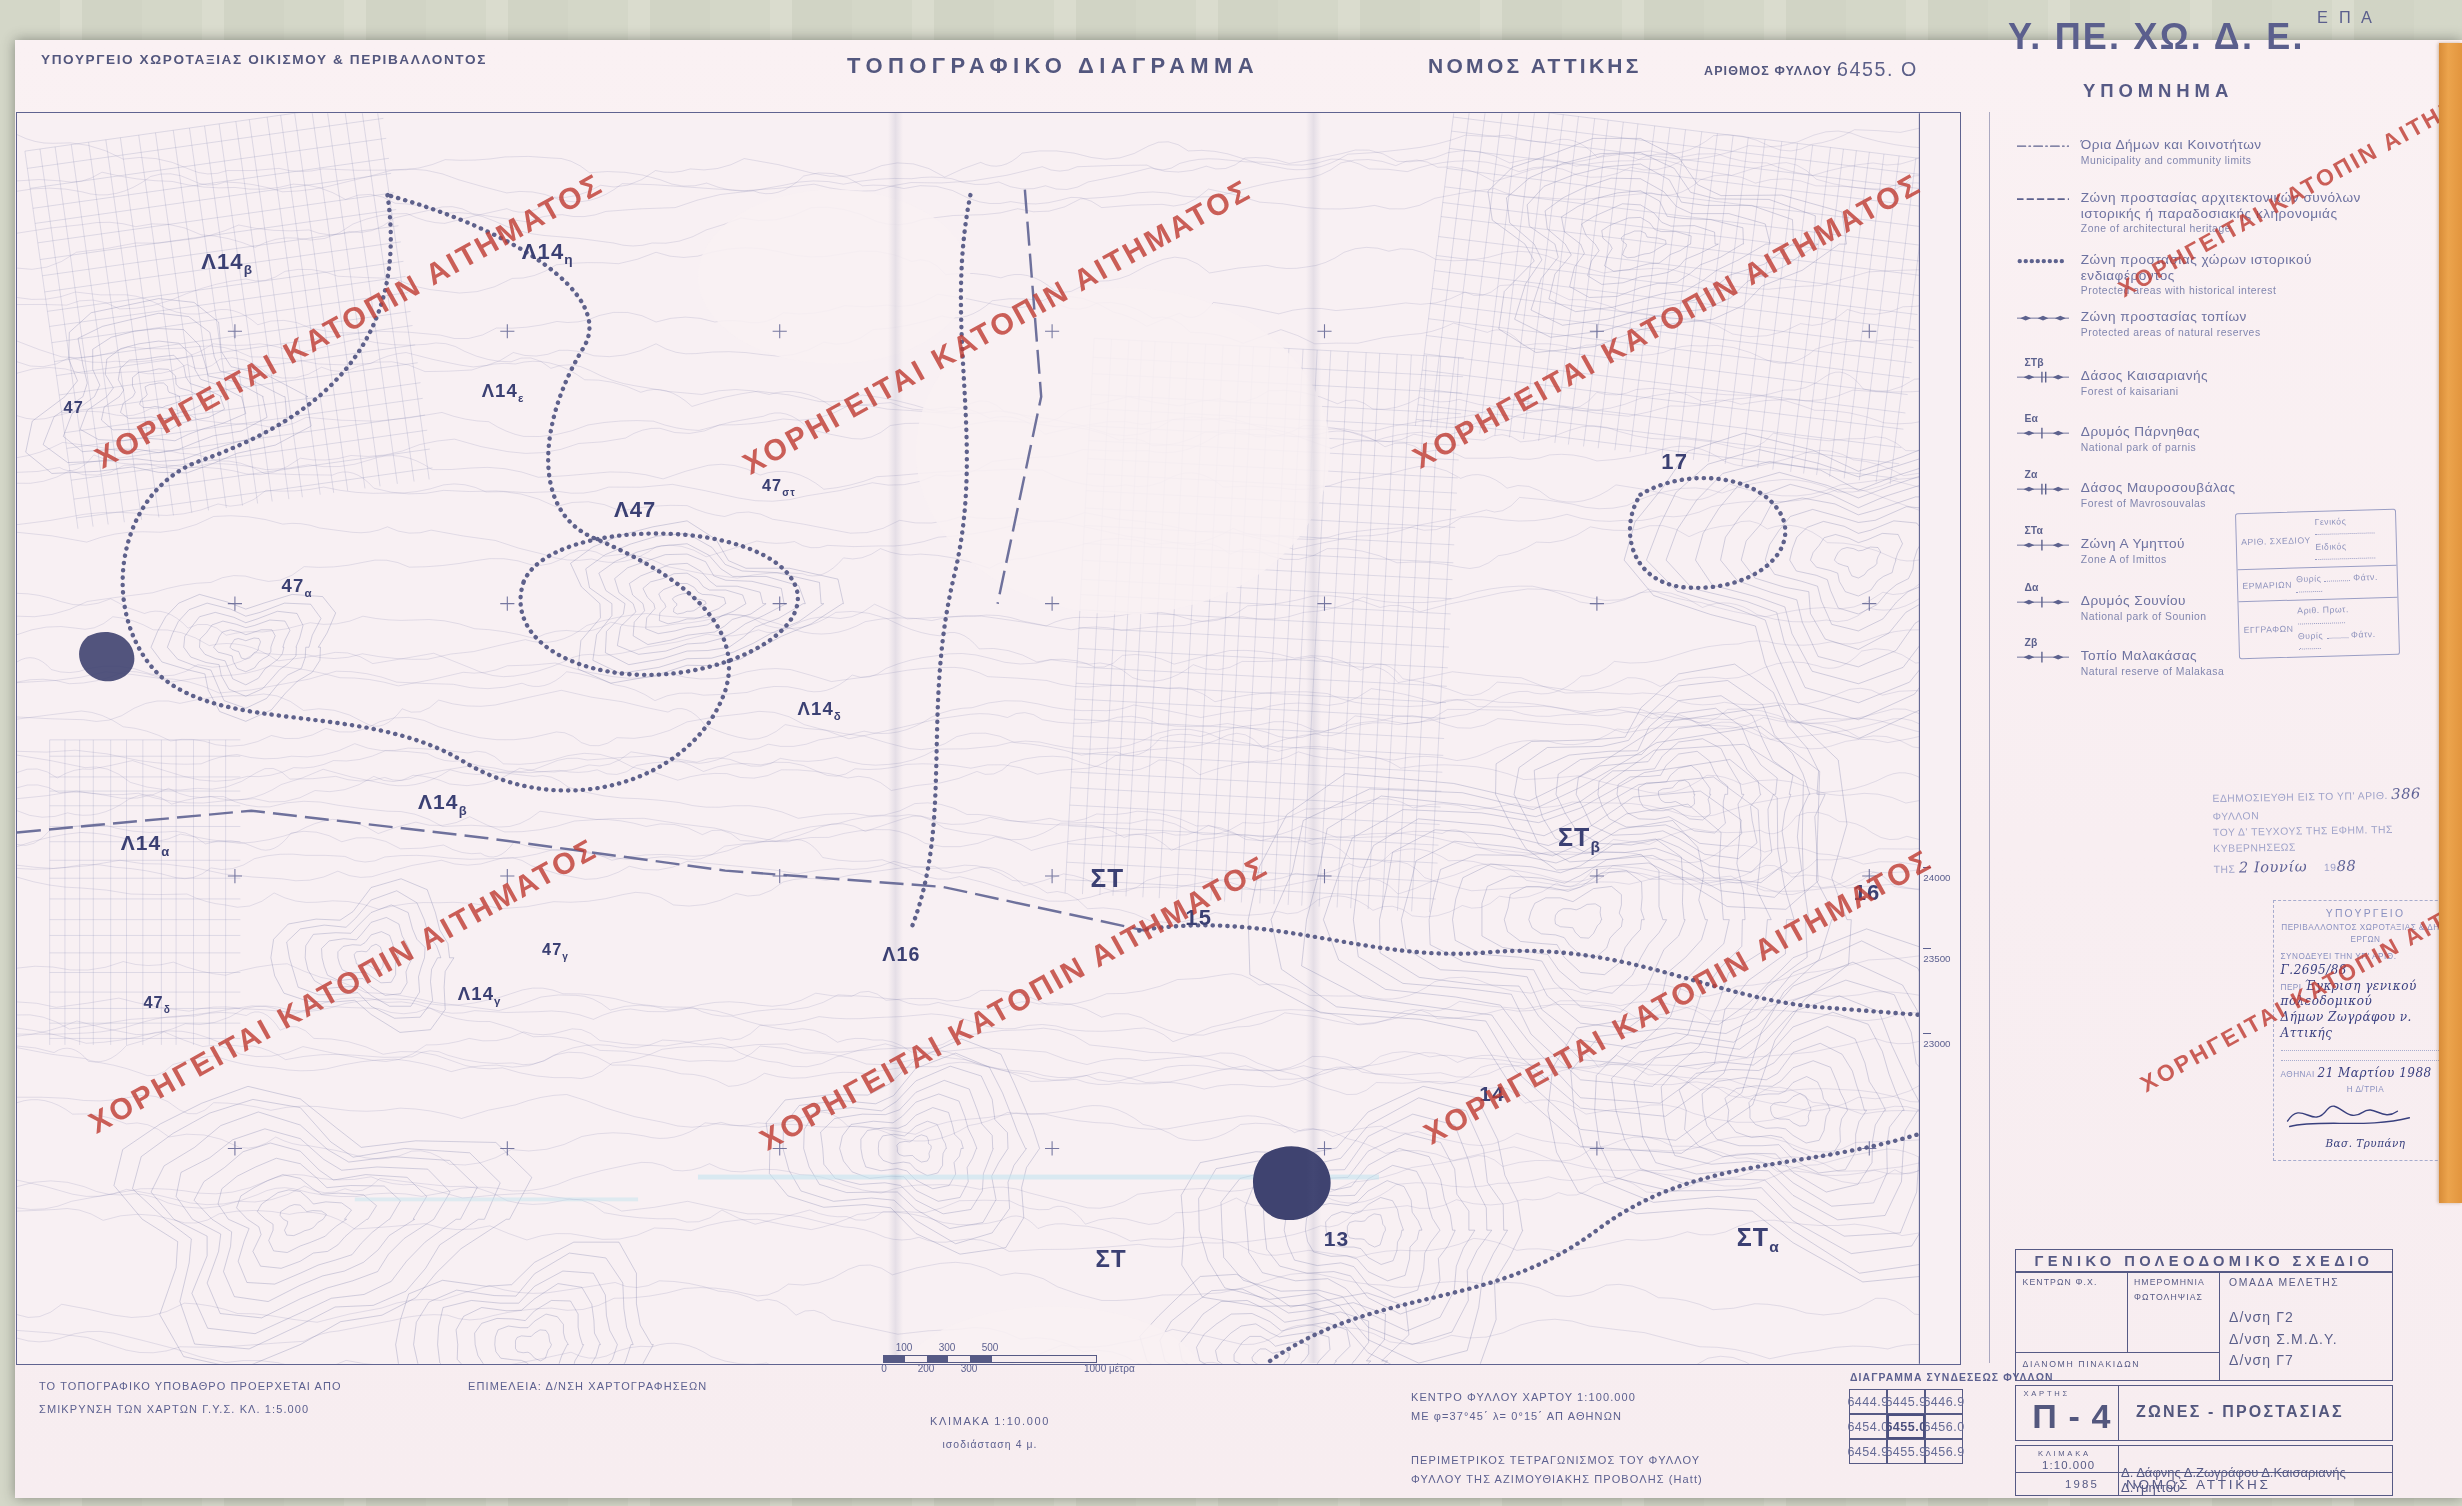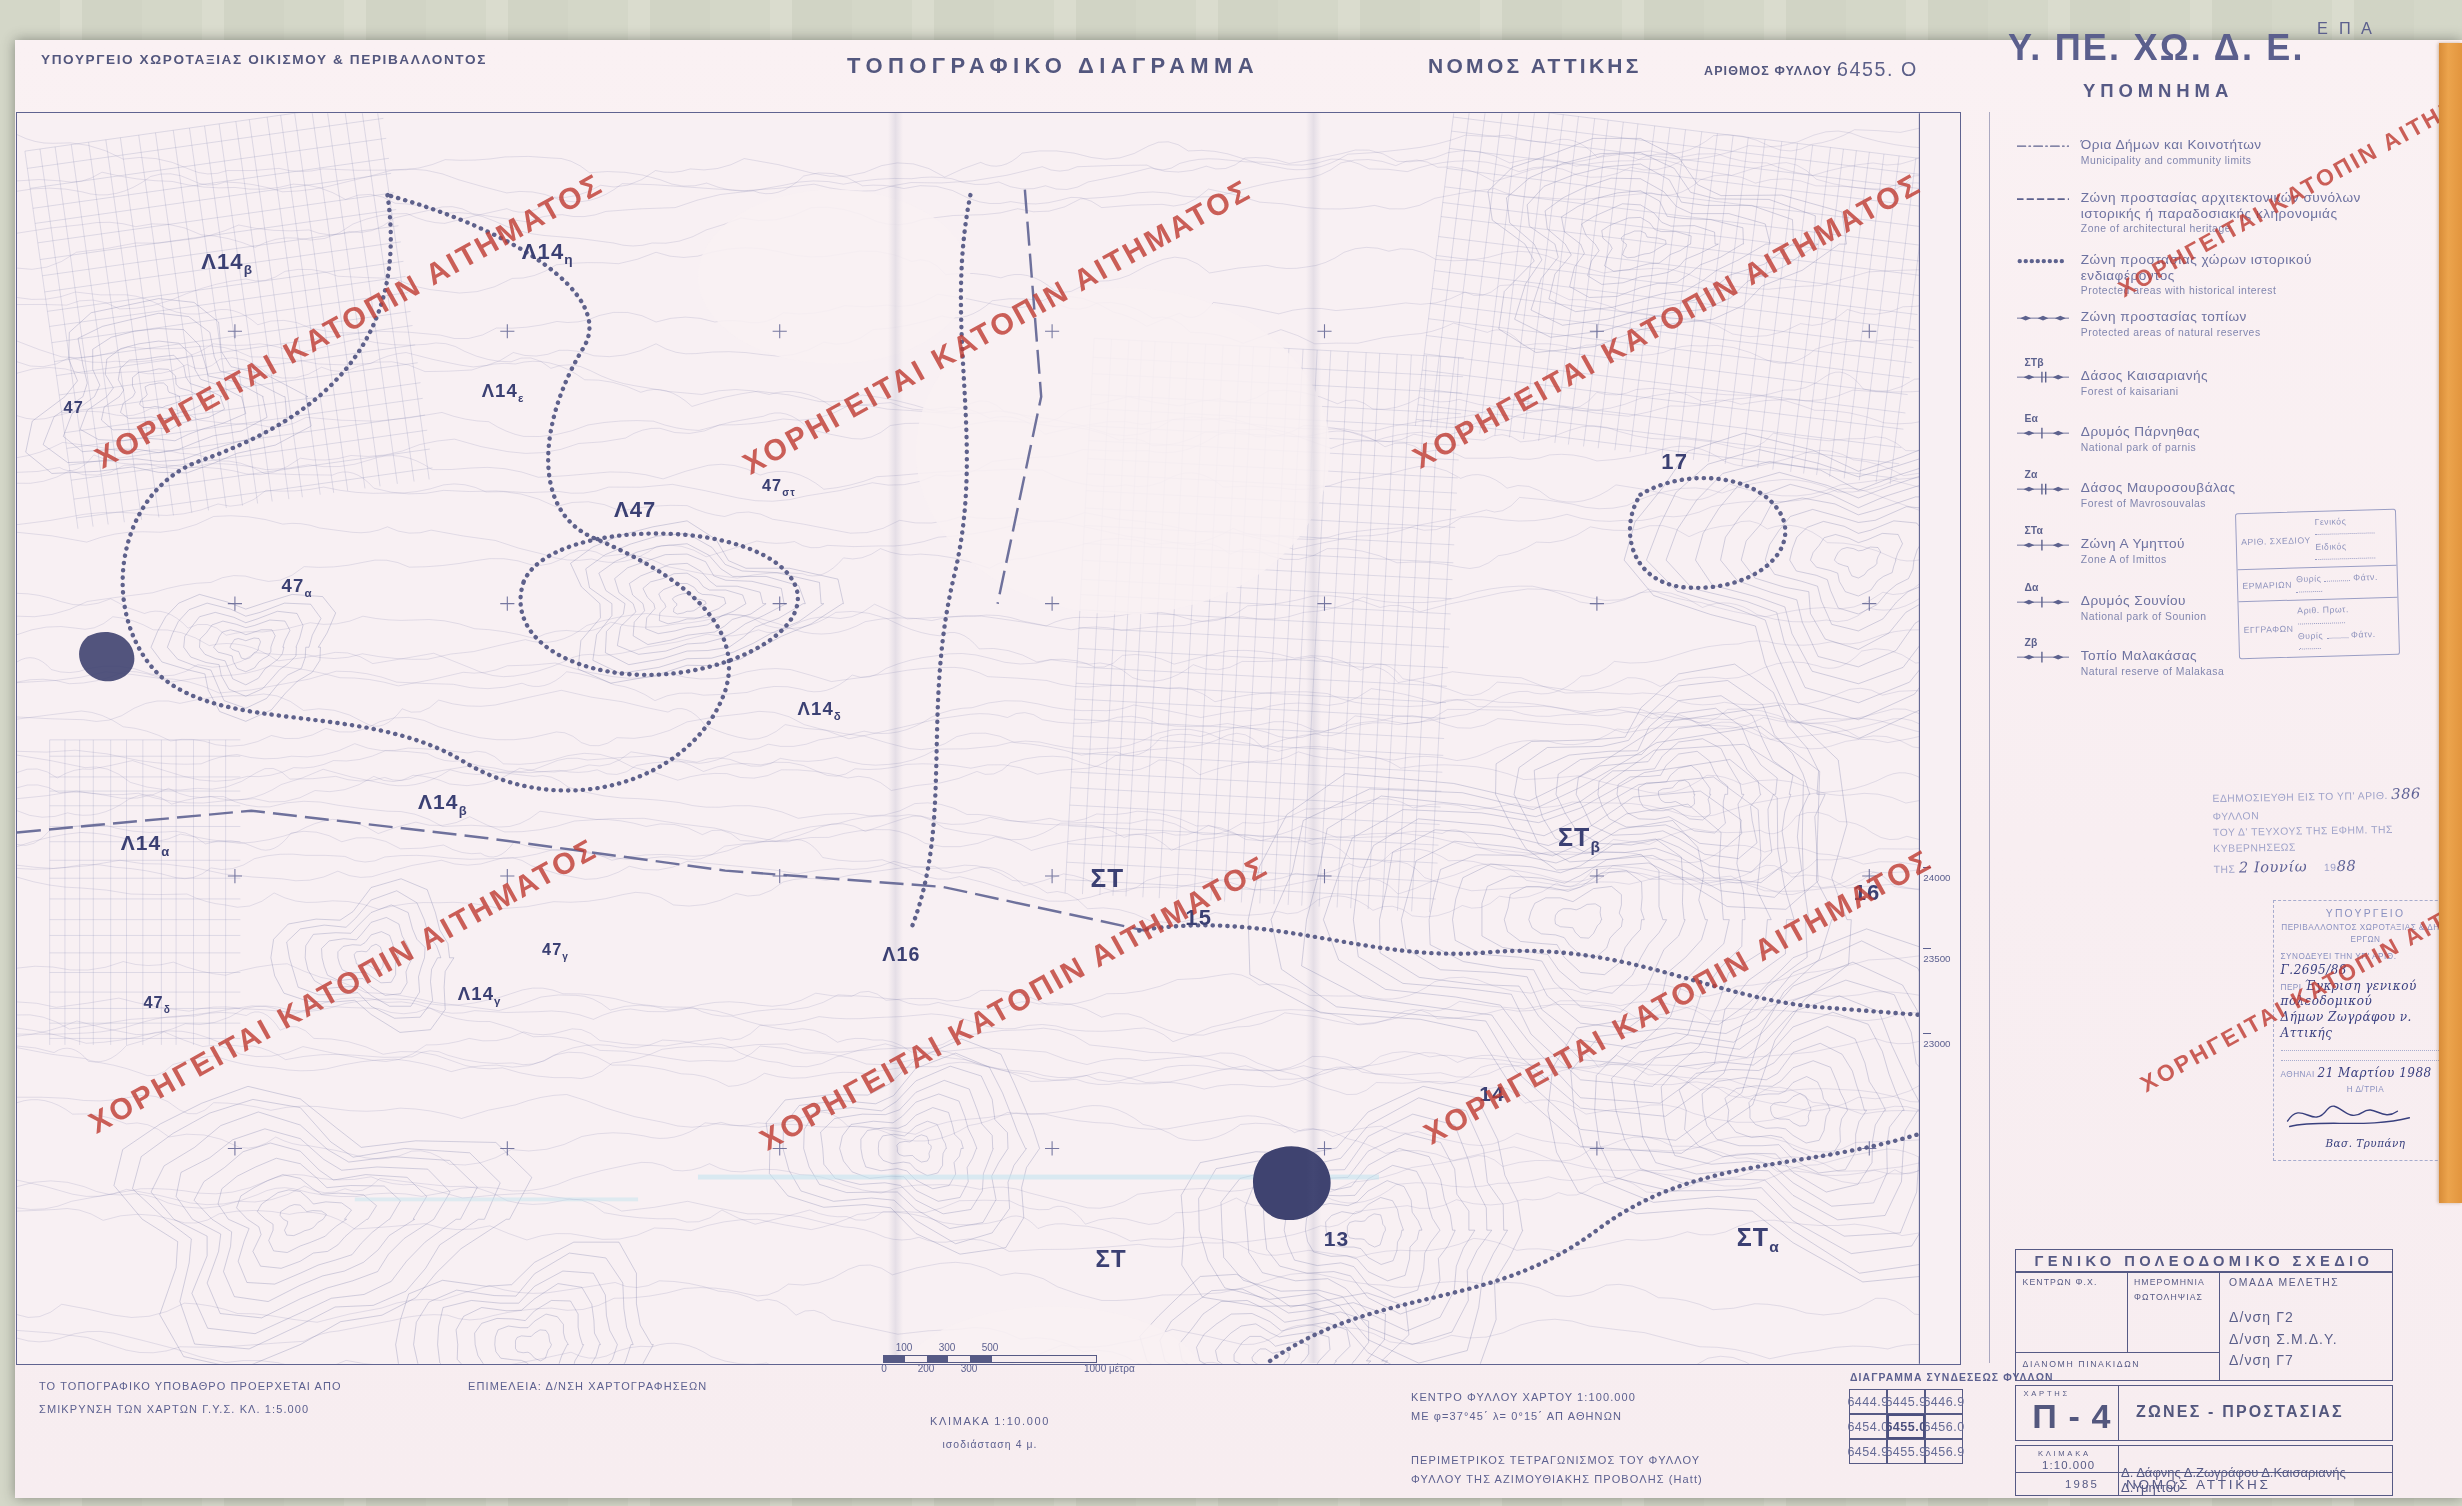--- a/index.html
+++ b/index.html
@@ -11,21 +11,21 @@
     box-shadow:0 0 12px rgba(40,45,40,.45);z-index:1;}
   .orange-strip{position:absolute;right:0;top:43px;width:23px;height:1160px;z-index:60;
     background:linear-gradient(90deg,#d88c38,#eca44d 40%,#e2953e);box-shadow:-1.1px 0 3.3px rgba(120,70,10,.35);}
   
   .hdr{position:absolute;color:#53577e;white-space:nowrap;z-index:10;}
   .h-ministry{left:41px;top:52px;font-size:13.6px;letter-spacing:1.6px;font-weight:700;}
   .h-title{left:847px;top:53px;font-size:22px;font-weight:700;letter-spacing:5.4px;}
   .h-region{left:1428px;top:54px;font-size:21px;font-weight:700;letter-spacing:3.3px;}
   .h-sheetlabel{left:1704px;top:64px;font-size:12.5px;font-weight:700;letter-spacing:1.1px;}
   .h-sheetnum{left:1837px;top:58px;font-size:19.6px;letter-spacing:1.6px;color:#5b5f88;}
-  .agency{left:2008px;top:7.6px;font-size:36px;font-weight:700;letter-spacing:2.2px;color:#5b5f8d;margin-top:11px;}
+  .agency{left:2008px;top:7.6px;font-size:36px;font-weight:700;letter-spacing:2.2px;color:#5b5f8d;}
   .agency sup{font-size:16.3px;letter-spacing:3.3px;vertical-align:26px;font-weight:400;}
   
   .map-frame{position:absolute;left:16.3px;top:112px;width:1943px;height:1251px;
     border:1.1px solid #5f6390;background:#f8f0f3;overflow:hidden;z-index:5;}
   .map-frame svg{position:absolute;left:0;top:0;}
   .map-label{position:absolute;color:#3b4073;font-weight:700;transform:translate(-50%,-50%);
     letter-spacing:1.1px;white-space:nowrap;z-index:3;}
   .map-label sub{font-size:.62em;font-weight:700;}
   .etick{position:absolute;left:1906px;font-size:9.8px;color:#5d6190;z-index:3;}
   .etick::before{content:"";display:inline-block;width:7.6px;height:1.1px;background:#5d6190;

